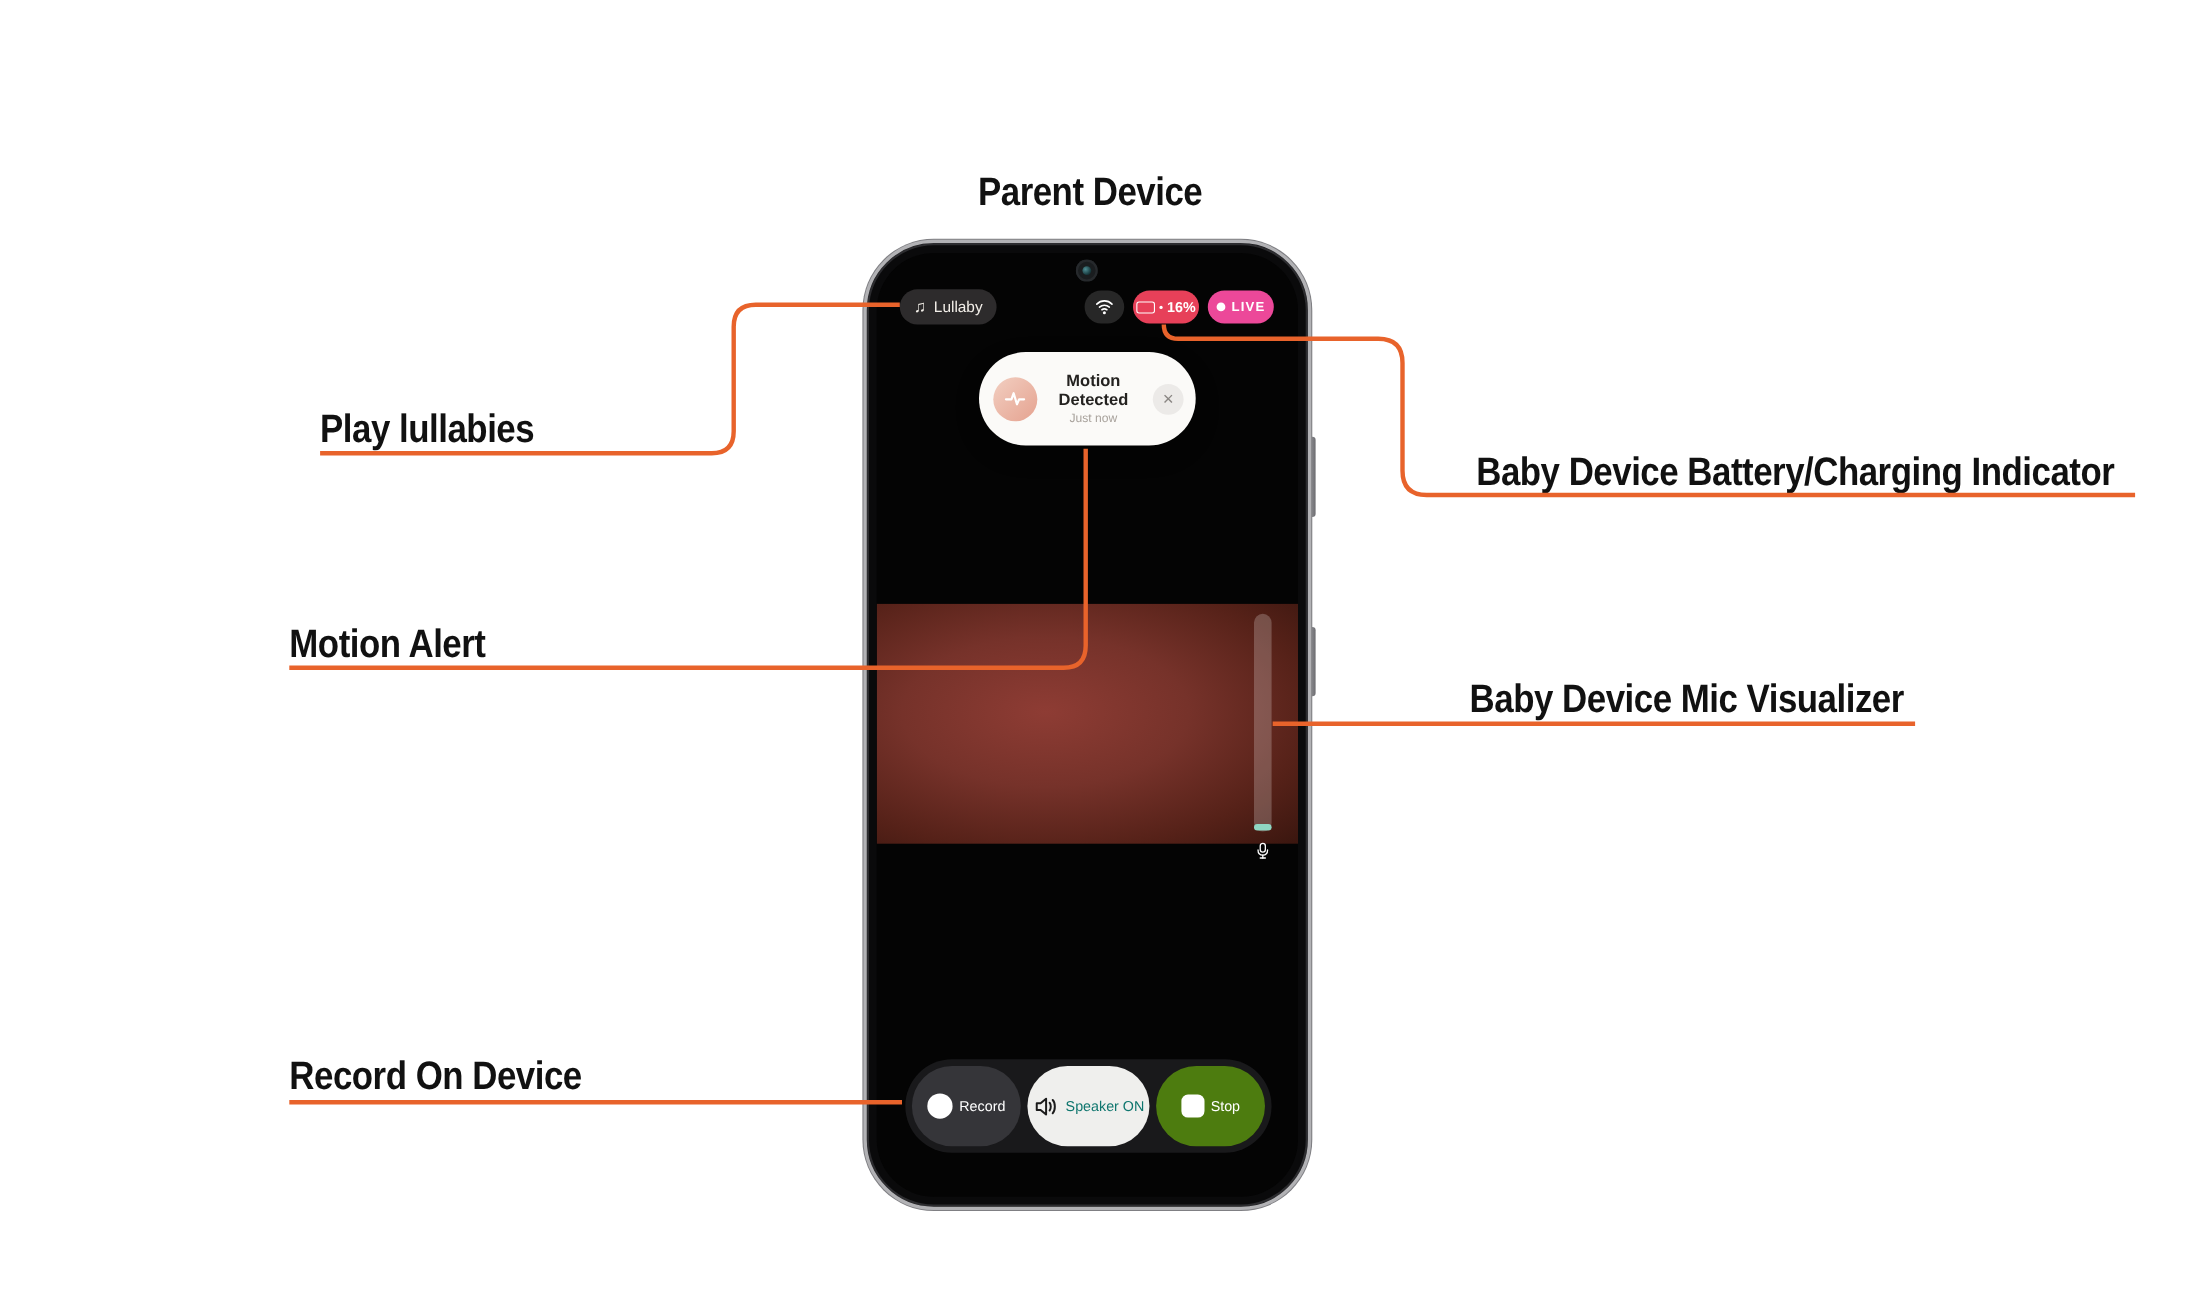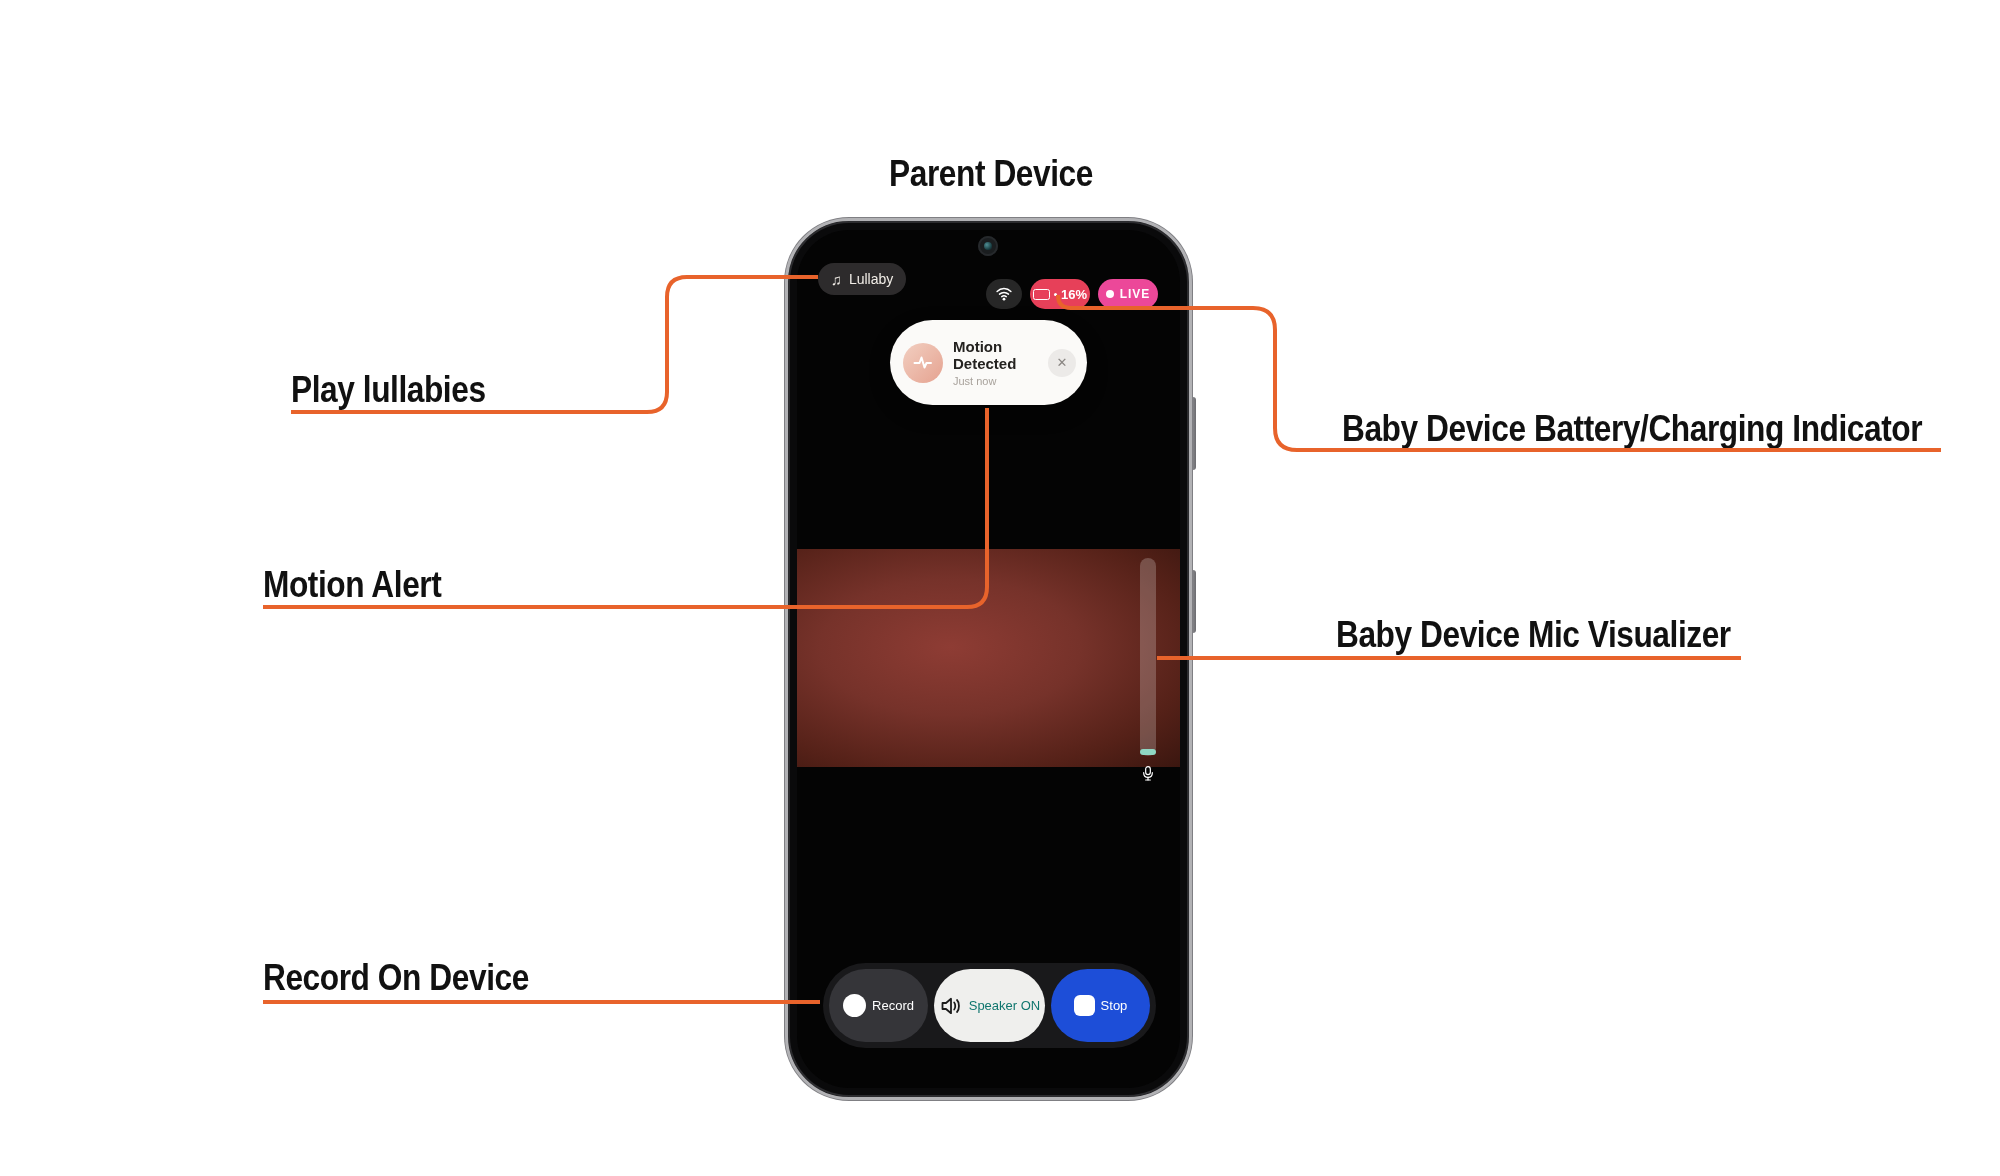--- a/index.html
+++ b/index.html
@@ -37,34 +37,34 @@
           background:#1a1d1f;box-shadow:inset 0 0 0 2px #26292c;}
   #camera .lens{position:absolute;left:6px;top:6px;width:8px;height:8px;border-radius:50%;
           background:radial-gradient(circle at 35% 35%,#4f8e94,#15363a 70%);}
 
   
   .pill{position:absolute;display:flex;align-items:center;justify-content:center;border-radius:16px;}
   #pill-lullaby{left:21px;top:33px;width:88px;height:32px;background:#2D2B2C;gap:7px;}
   #pill-lullaby .note{color:#F2EEE8;font-size:15px;line-height:1;}
   #pill-lullaby .txt{color:#F2EEE8;font-size:14px;text-align:right;}
   #status-right{position:absolute;right:22px;top:34px;display:flex;gap:8px;}
-  .spill{display:flex;align-items:center;justify-content:center;border-radius:15px;height:30px;margin-top:15px;}
+  .spill{display:flex;align-items:center;justify-content:center;border-radius:15px;height:30px;}
   #pill-wifi{width:36px;background:#272727;}
   #pill-batt{width:60px;background:#E74059;gap:4px;}
   #pill-live{width:60px;background:#ec4899;gap:6px;}
   .batt-body{width:15px;height:9px;border:1.5px solid #fff;border-radius:2.5px;}
   .batt-dot{width:3px;height:3px;border-radius:50%;background:#fff;}
   #pill-batt .txt{color:#fff;font-size:13px;font-weight:bold;}
   .live-dot{width:8px;height:8px;border-radius:50%;background:#fff;}
   #pill-live .txt{color:#fff;font-size:12px;font-weight:bold;letter-spacing:1px;}
 
   
   #notif{position:absolute;left:93px;top:90px;width:197px;height:85px;border-radius:43px;
          background:#FBFAF8;display:flex;align-items:center;padding-left:13px;box-sizing:border-box;
-         box-shadow:0 8px 20px rgba(0,0,0,.35);}
+         box-shadow:0 8px 20px rgba(0,0,0,.35);text-align:center;}
   #notif .nicon{width:40px;height:40px;border-radius:50%;flex:0 0 auto;
          background:linear-gradient(135deg,#F2CFC1,#E5A290);display:flex;align-items:center;justify-content:center;}
   #notif .ntext{margin-left:10px;width:82px;}
   #notif .ntitle{font-size:15px;font-weight:bold;color:#242220;line-height:1.15;}
   #notif .ntime{font-size:11px;color:#A8A29C;margin-top:3px;}
   #notif .nclose{margin-left:auto;margin-right:11px;width:28px;height:28px;border-radius:50%;
          background:#ECEAE8;color:#8A8683;font-size:13px;display:flex;align-items:center;justify-content:center;}
 
   
   #video{position:absolute;left:0;top:319px;width:383px;height:218px;
@@ -73,21 +73,21 @@
          background:rgba(255,255,255,0.22);}
   #micbar .tip{position:absolute;left:0;bottom:1px;width:16px;height:6px;border-radius:8px;background:#8FD7C3;}
   #micicon{position:absolute;left:343px;top:535px;width:16px;height:18px;}
 
   
   #controls{position:absolute;left:26px;top:733px;width:333px;height:85px;border-radius:43px;
             background:#19191B;display:flex;gap:6px;padding:6px;box-sizing:border-box;}
   .cbtn{flex:1;border-radius:37px;display:flex;flex-direction:row;align-items:center;justify-content:center;gap:6px;}
   #btn-record{background:#353539;}
   #btn-speaker{background:#EFEFED;flex:1.12;}
-  #btn-stop{background:#1d4ed8;}
+  #btn-stop{background:#4d7c0f;}
   .rec-circle{width:23px;height:23px;border-radius:50%;background:#fff;}
   .stop-square{width:21px;height:21px;border-radius:6px;background:#fff;}
   .cbtn .txt{font-size:13px;color:#fff;}
   #btn-speaker .txt{color:#0f766e;}
 </style>
 </head>
 <body>
 
 <div id="canvas">
 

